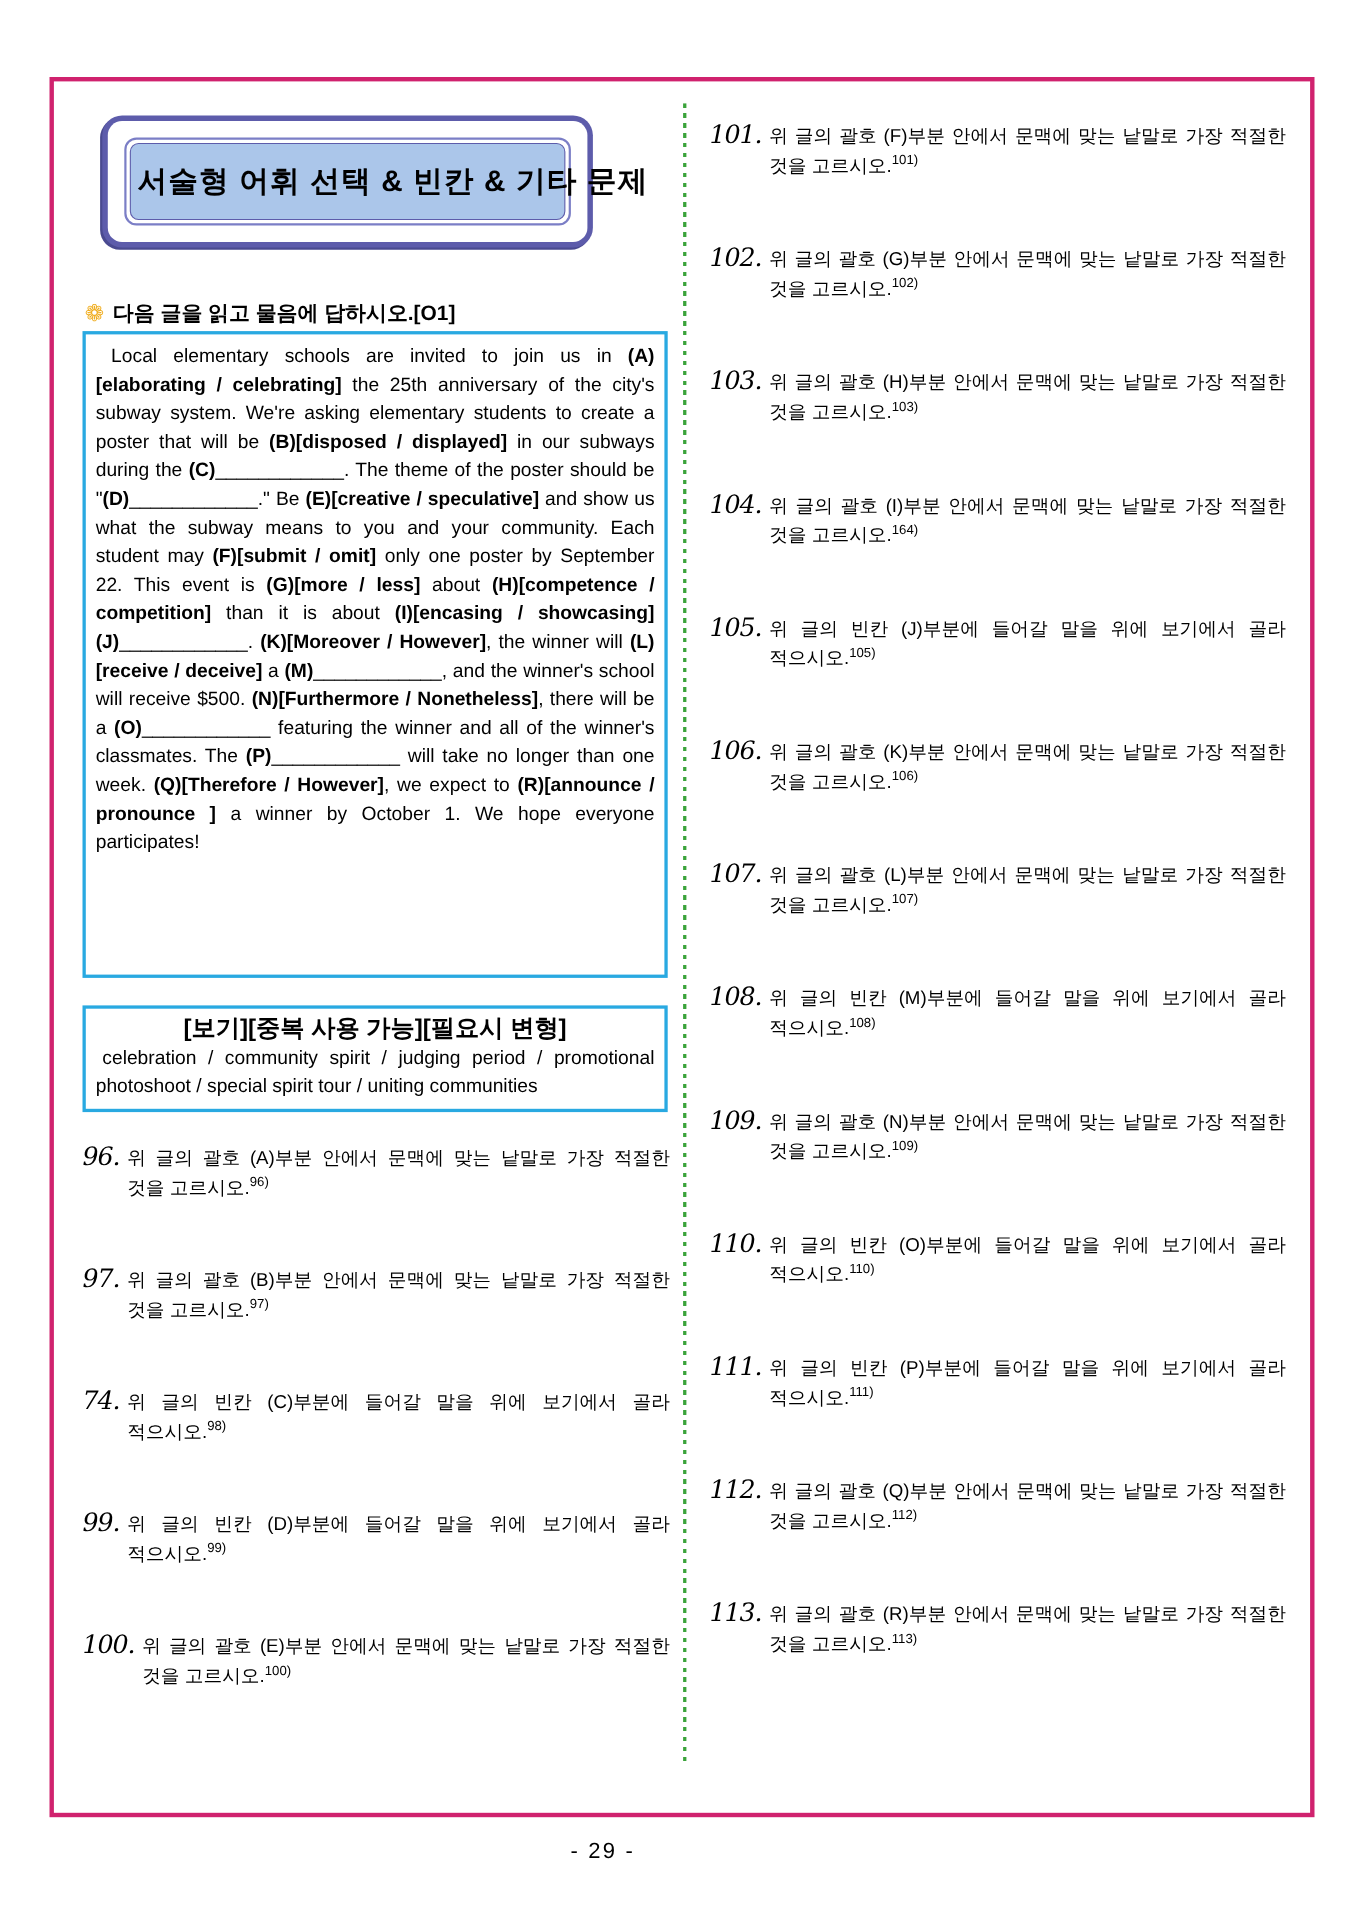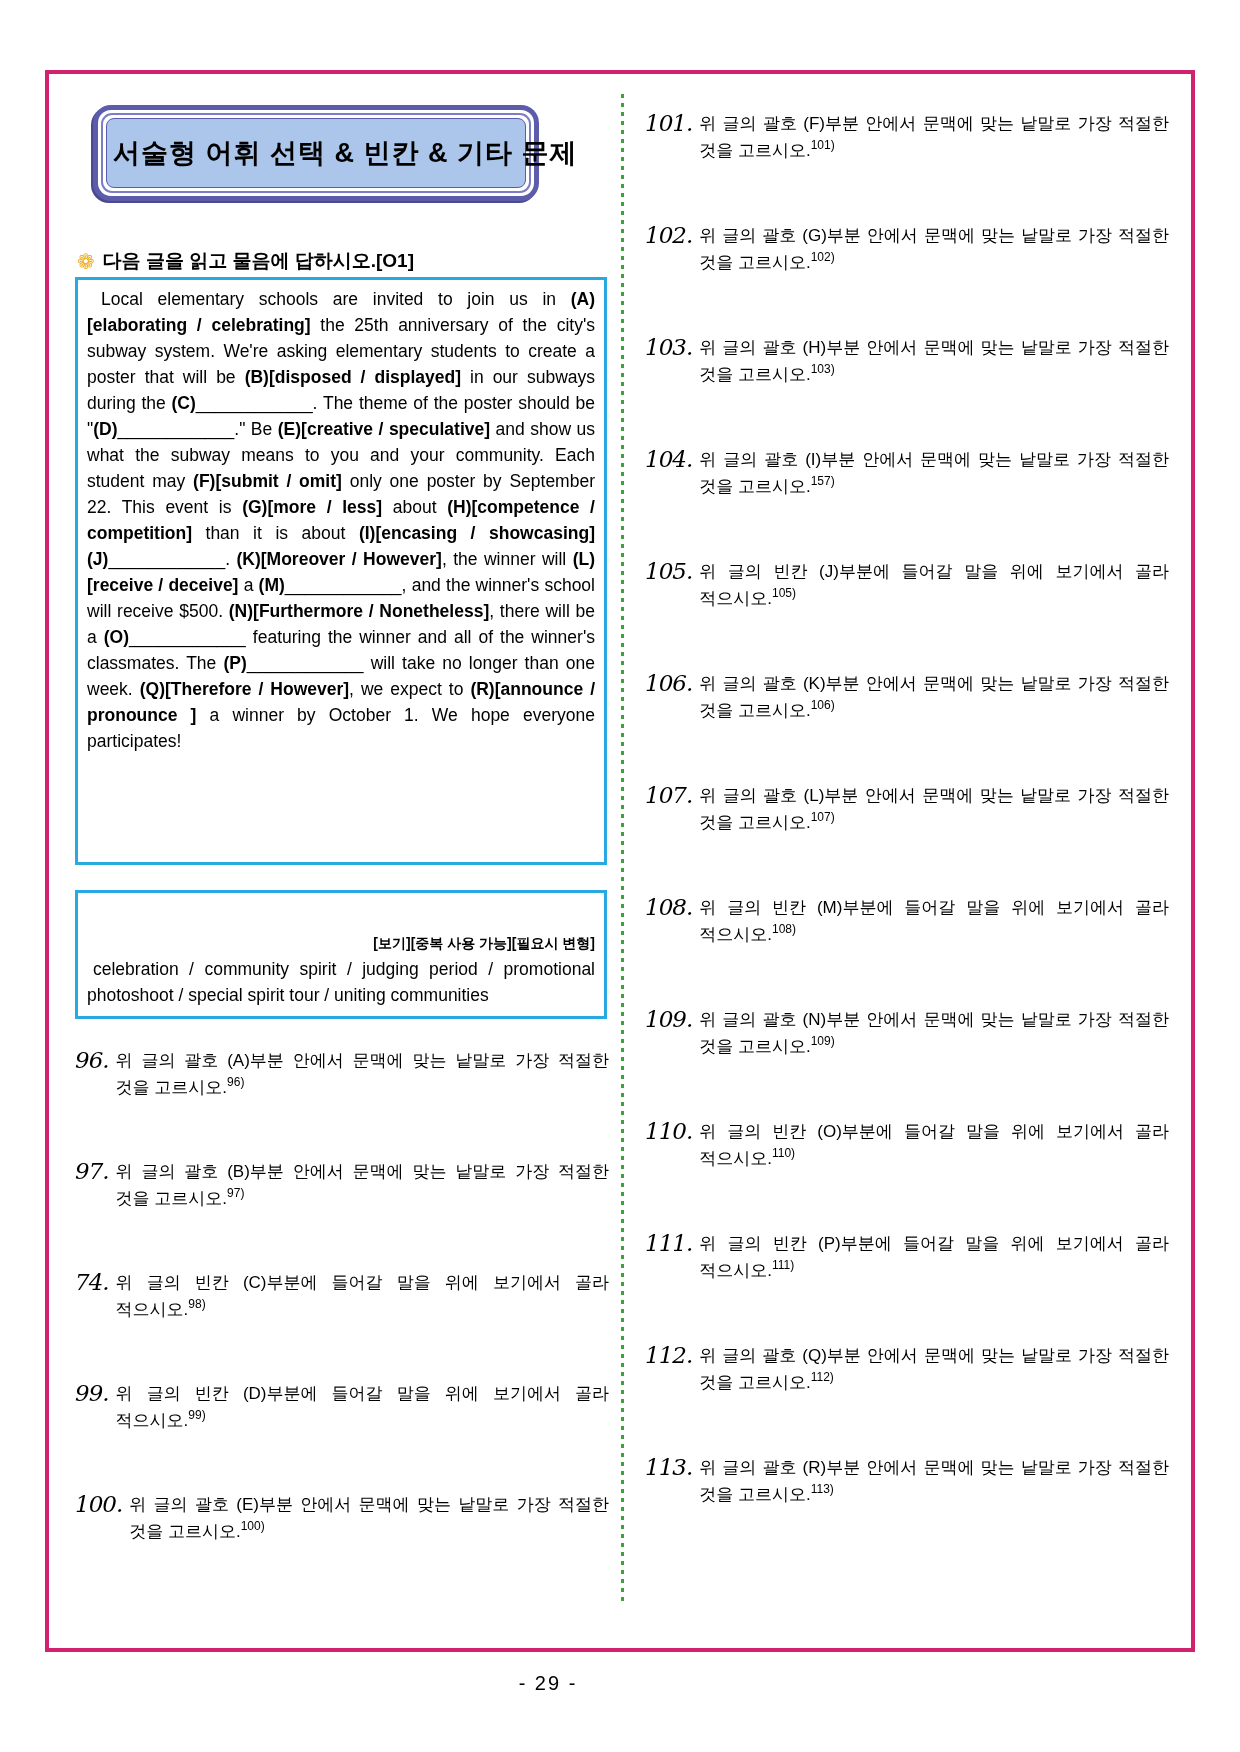--- a/index.html
+++ b/index.html
@@ -14,21 +14,21 @@
   
   .col-left{position:absolute;left:26px;top:0;width:534px;}
   .col-right{position:absolute;left:596px;top:36px;width:524px;}
   .divider{
     position:absolute;left:572px;top:20px;width:3px;height:1510px;
     background:repeating-linear-gradient(to bottom,#3aa33a 0 4px,transparent 4px 9px);
   }
   
   .banner{margin:31px 0 0 18px;width:446px;border-radius:18px;background:#5d5cab;
     padding:5px;box-sizing:border-box;box-shadow:-2px 2px 0 #4a4a90;}
-  .banner-w1{border-radius:13px;background:#fff;padding:3px;}
+  .banner-w1{border-radius:13px;background:#fff;padding:15px;}
   .banner-w2{border-radius:11px;border:2px solid #7b7ec6;background:#fff;padding:3px;}
   .banner-inner{
     border-radius:8px;background:#abc6ea;border:1px solid #5d5cab;
     text-align:center;font-weight:bold;font-size:27px;letter-spacing:1px;
     padding:16px 6px;white-space:nowrap;
   }
   
   .instruction{margin:47px 0 0 2px;font-size:19px;font-weight:bold;display:flex;align-items:center;}
   .flower{color:#f0ad1f;font-size:21px;margin-right:8px;line-height:1;}
   
@@ -37,21 +37,21 @@
     padding:6px 9px;min-height:588px;
   }
   .passage-text{
     font-size:17.5px;line-height:26px;text-align:justify;text-indent:14px;
   }
   
   .bank-box{
     margin-top:25px;border:3px solid #29a9e1;box-sizing:border-box;width:532px;
     padding:5px 9px 8px 9px;
   }
-  .bank-title{font-size:14px;font-weight:bold;text-align:right;line-height:26px;margin-top:32px;}
+  .bank-title{font-size:22px;font-weight:bold;text-align:center;line-height:26px;}
   .bank-items{font-size:17.5px;line-height:26px;text-align:justify;text-indent:6px;}
   
   .q-list-left{margin-top:28px;}
   .q{display:flex;align-items:flex-start;margin-bottom:57px;}
   .col-right .q{margin-bottom:58px;}
   .qnum{
     font-family:"DejaVu Serif","Liberation Serif",serif;font-style:italic;font-weight:normal;
     font-size:23px;line-height:26px;margin-right:7px;letter-spacing:-1px;white-space:nowrap;
   }
   .qtext{
@@ -126,21 +126,21 @@
         <div class="q">
           <span class="qnum">102.</span>
           <div class="qtext">위 글의 괄호 (G)부분 안에서 문맥에 맞는 낱말로 가장 적절한 것을 고르시오.<sup>102)</sup></div>
         </div>
         <div class="q">
           <span class="qnum">103.</span>
           <div class="qtext">위 글의 괄호 (H)부분 안에서 문맥에 맞는 낱말로 가장 적절한 것을 고르시오.<sup>103)</sup></div>
         </div>
         <div class="q">
           <span class="qnum">104.</span>
-          <div class="qtext">위 글의 괄호 (I)부분 안에서 문맥에 맞는 낱말로 가장 적절한 것을 고르시오.<sup>157)</sup></div>
+          <div class="qtext">위 글의 괄호 (I)부분 안에서 문맥에 맞는 낱말로 가장 적절한 것을 고르시오.<sup>164)</sup></div>
         </div>
         <div class="q">
           <span class="qnum">105.</span>
           <div class="qtext">위 글의 빈칸 (J)부분에 들어갈 말을 위에 보기에서 골라 적으시오.<sup>105)</sup></div>
         </div>
         <div class="q">
           <span class="qnum">106.</span>
           <div class="qtext">위 글의 괄호 (K)부분 안에서 문맥에 맞는 낱말로 가장 적절한 것을 고르시오.<sup>106)</sup></div>
         </div>
         <div class="q">

